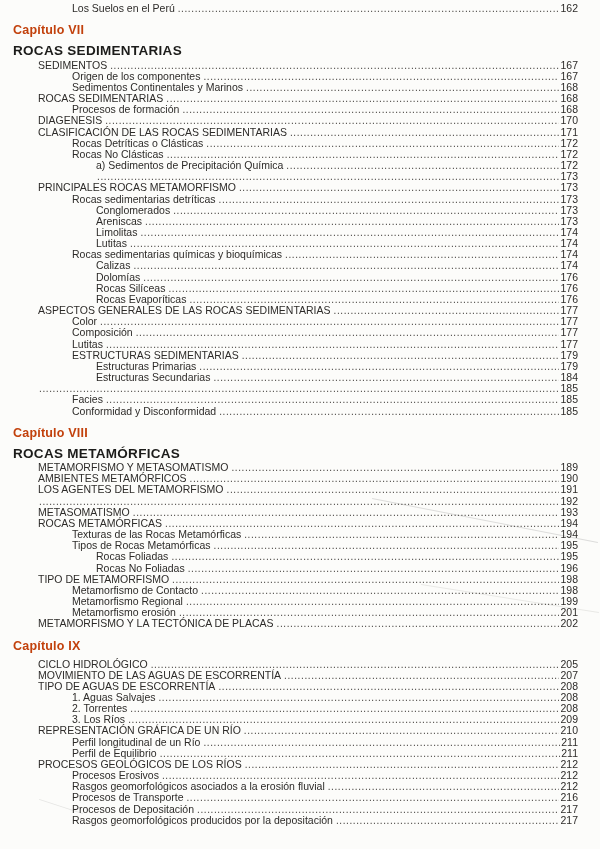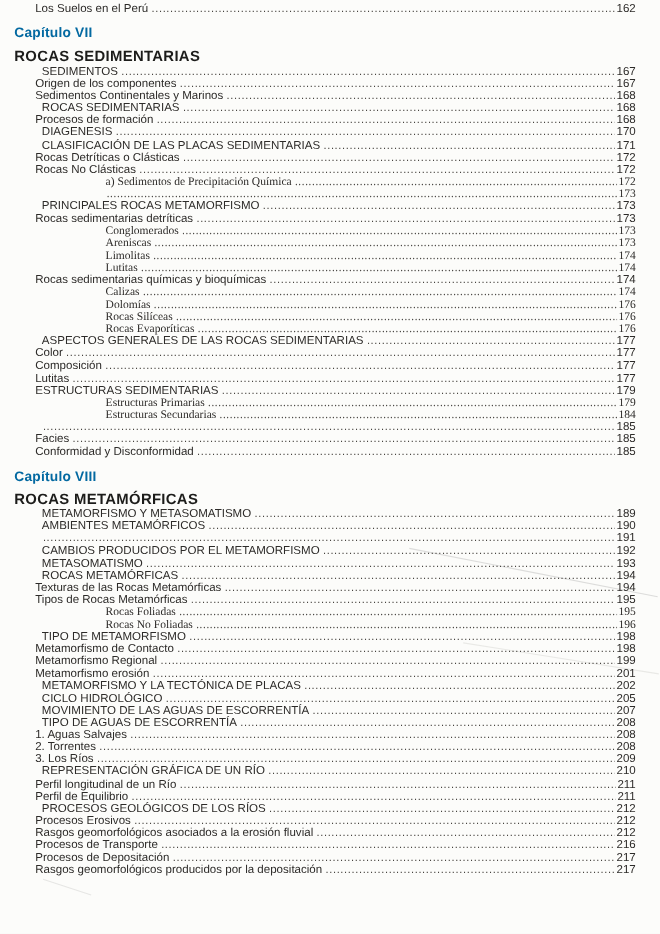--- a/index.html
+++ b/index.html
@@ -18,21 +18,21 @@
     overflow: hidden;
   }
   .toc {
     position: relative;
     padding: 3px 22px 0 0;
     z-index: 2;
   }
   .chapter-label {
     font-size: 12.5px;
     font-weight: bold;
-    color: #0369a1;
+    color: #c2410c;
     margin: 9px 0 6px 13px;
     line-height: 14px;
     letter-spacing: 0.2px;
   }
   .chapter-title {
     font-size: 13.5px;
     font-weight: bold;
     color: #1c1c1a;
     margin: 0 0 1.5px 13px;
     line-height: 15px;
@@ -44,22 +44,22 @@
     font-size: 10.5px;
     line-height: 11.15px;
     white-space: nowrap;
   }
   .entry .label {
     flex: 0 0 auto;
     padding-right: 2px;
     color: #2d2b29;
   }
   .entry.lv1 { padding-left: 38px; }
-  .entry.lv2 { padding-left: 32px; }
-  .entry.lv3 { padding-left: 96px; font-family: Liberation Serif, serif; }
+  .entry.lv2 { padding-left: 72px; }
+  .entry.lv3 { padding-left: 96px; }
   .leader {
     flex: 1 1 auto;
     overflow: hidden;
     white-space: nowrap;
     font-size: 10px;
     letter-spacing: 0.6px;
     color: #46433f;
     margin: 0 1px;
   }
   .leader::after {
@@ -135,21 +135,21 @@
     <span class="pagenum">168</span>
   </div>
 
   <div class="entry lv1">
     <span class="label">DIAGENESIS</span>
     <span class="leader"></span>
     <span class="pagenum">170</span>
   </div>
 
   <div class="entry lv1">
-    <span class="label">CLASIFICACIÓN DE LAS PLACAS SEDIMENTARIAS</span>
+    <span class="label">CLASIFICACIÓN DE LAS ROCAS SEDIMENTARIAS</span>
     <span class="leader"></span>
     <span class="pagenum">171</span>
   </div>
 
   <div class="entry lv2">
     <span class="label">Rocas Detríticas o Clásticas</span>
     <span class="leader"></span>
     <span class="pagenum">172</span>
   </div>
 
@@ -307,26 +307,26 @@
     <span class="pagenum">189</span>
   </div>
 
   <div class="entry lv1">
     <span class="label">AMBIENTES METAMÓRFICOS</span>
     <span class="leader"></span>
     <span class="pagenum">190</span>
   </div>
 
   <div class="entry lv1">
+    <span class="label">LOS AGENTES DEL METAMORFISMO</span>
     <span class="leader"></span>
     <span class="pagenum">191</span>
   </div>
 
   <div class="entry lv1">
-    <span class="label">CAMBIOS PRODUCIDOS POR EL METAMORFISMO</span>
     <span class="leader"></span>
     <span class="pagenum">192</span>
   </div>
 
   <div class="entry lv1">
     <span class="label">METASOMATISMO</span>
     <span class="leader"></span>
     <span class="pagenum">193</span>
   </div>
 
@@ -386,20 +386,21 @@
 
   <div class="entry lv1">
     <span class="label">METAMORFISMO Y LA TECTÓNICA DE PLACAS</span>
     <span class="leader"></span>
     <span class="pagenum">202</span>
   </div>
 </div>
   </section>
 
   <section class="chapter">
+    <h2 class="chapter-label">Capítulo IX</h2>
     <div class="entries">
   <div class="entry lv1">
     <span class="label">CICLO HIDROLÓGICO</span>
     <span class="leader"></span>
     <span class="pagenum">205</span>
   </div>
 
   <div class="entry lv1">
     <span class="label">MOVIMIENTO DE LAS AGUAS DE ESCORRENTÍA</span>
     <span class="leader"></span>

